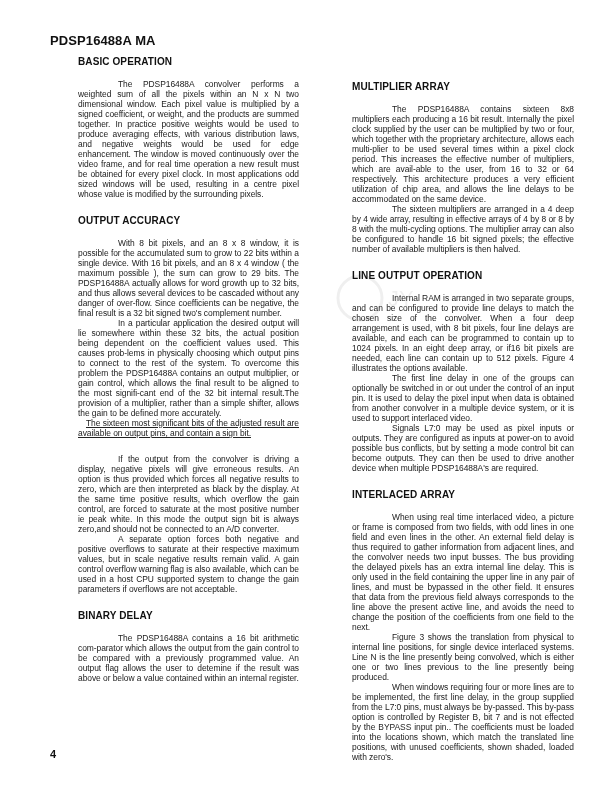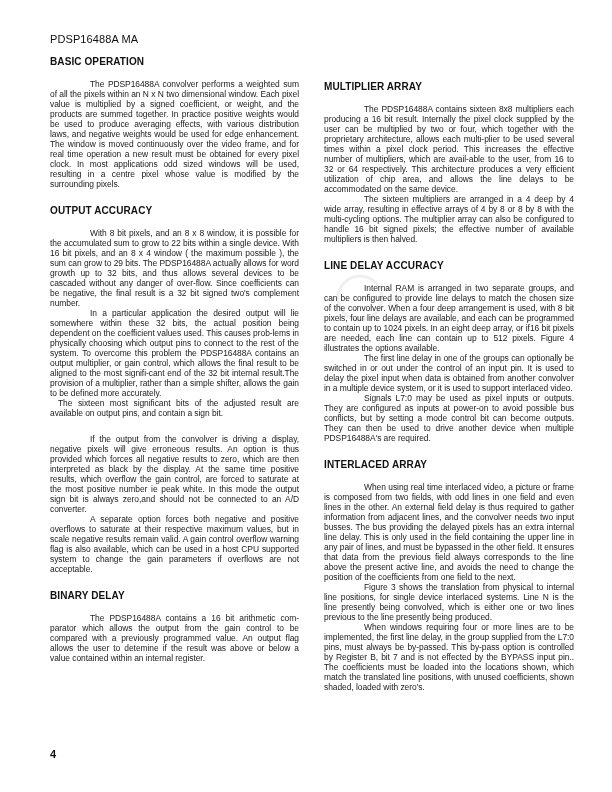--- a/index.html
+++ b/index.html
@@ -12,22 +12,22 @@
       height: 792px;
       position: relative;
       overflow: hidden;
       font-family: "Liberation Sans", sans-serif;
       color: #1a1a1a;
     }
     .page-header {
       position: absolute;
       left: 50px;
       top: 33px;
-      font-size: 11px;
-      font-weight: normal;
+      font-size: 13px;
+      font-weight: bold;
       letter-spacing: 0.1px;
       color: #111;
     }
     .column {
       position: absolute;
       width: 249px;
     }
     .col-left { left: 50px; top: 56px; }
     .col-right { left: 324px; top: 81px; width: 250px; }
     .section-heading {
@@ -40,22 +40,22 @@
     }
     .para {
       font-size: 8.45px;
       line-height: 10px;
       text-align: justify;
       margin: 0;
       color: #222;
       letter-spacing: -0.05px;
     }
     .para.indent { text-indent: 40px; }
-    .para.small-indent { text-indent: 8px; }
-    .section { margin-bottom: 16px; }
+    .para.small-indent { text-indent: 8px; text-decoration: underline; }
+    .section { margin-bottom: 16px; margin-left: 28px; }
     .page-number {
       position: absolute;
       left: 50px;
       top: 748px;
       font-size: 11px;
       font-weight: bold;
       color: #111;
     }
     .watermark {
       position: absolute;
@@ -107,21 +107,21 @@
 
 <div class="column col-right">
 
   <div class="section">
     <h2 class="section-heading">MULTIPLIER ARRAY</h2>
     <p class="para indent">The PDSP16488A contains sixteen 8x8 multipliers each producing a 16 bit result. Internally the pixel clock supplied by the user can be multiplied by two or four, which together with the proprietary architecture, allows each multi-plier to be used several times within a pixel clock period. This increases the effective number of multipliers, which are avail-able to the user, from 16 to 32 or 64 respectively. This architecture produces a very efficient utilization of chip area, and allows the line delays to be accommodated on the same device.</p>
     <p class="para indent">The sixteen multipliers are arranged in a 4 deep by 4 wide array, resulting in effective arrays of 4 by 8 or 8 by 8 with the multi-cycling options. The multiplier array can also be configured to handle 16 bit signed pixels; the effective number of available multipliers is then halved.</p>
   </div>
 
   <div class="section">
-    <h2 class="section-heading">LINE DELAY ACCURACY</h2>
+    <h2 class="section-heading">LINE OUTPUT OPERATION</h2>
     <p class="para indent">Internal RAM is arranged in two separate groups, and can be configured to provide line delays to match the chosen size of the convolver. When a four deep arrangement is used, with 8 bit pixels, four line delays are available, and each can be programmed to contain up to 1024 pixels. In an eight deep array, or if16 bit pixels are needed, each line can contain up to 512 pixels. Figure 4 illustrates the options available.</p>
     <p class="para indent">The first line delay in one of the groups can optionally be switched in or out under the control of an input pin. It is used to delay the pixel input when data is obtained from another convolver in a multiple device system, or it is used to support interlaced video.</p>
     <p class="para indent">Signals L7:0 may be used as pixel inputs or outputs. They are configured as inputs at power-on to avoid possible bus conflicts, but by setting a mode control bit can become outputs. They can then be used to drive another device when multiple PDSP16488A's are required.</p>
   </div>
 
   <div class="section">
     <h2 class="section-heading">INTERLACED ARRAY</h2>
     <p class="para indent">When using real time interlaced video, a picture or frame is composed from two fields, with odd lines in one field and even lines in the other. An external field delay is thus required to gather information from adjacent lines, and the convolver needs two input busses. The bus providing the delayed pixels has an extra internal line delay. This is only used in the field containing the upper line in any pair of lines, and must be bypassed in the other field. It ensures that data from the previous field always corresponds to the line above the present active line, and avoids the need to change the position of the coefficients from one field to the next.</p>
     <p class="para indent">Figure 3 shows the translation from physical to internal line positions, for single device interlaced systems. Line N is the line presently being convolved, which is either one or two lines previous to the line presently being produced.</p>
     <p class="para indent">When windows requiring four or more lines are to be implemented, the first line delay, in the group supplied from the L7:0 pins, must always be by-passed. This by-pass option is controlled by Register B, bit 7 and is not effected by the BYPASS input pin.. The coefficients must be loaded into the locations shown, which match the translated line positions, with unused coefficients, shown shaded, loaded with zero's.</p>

